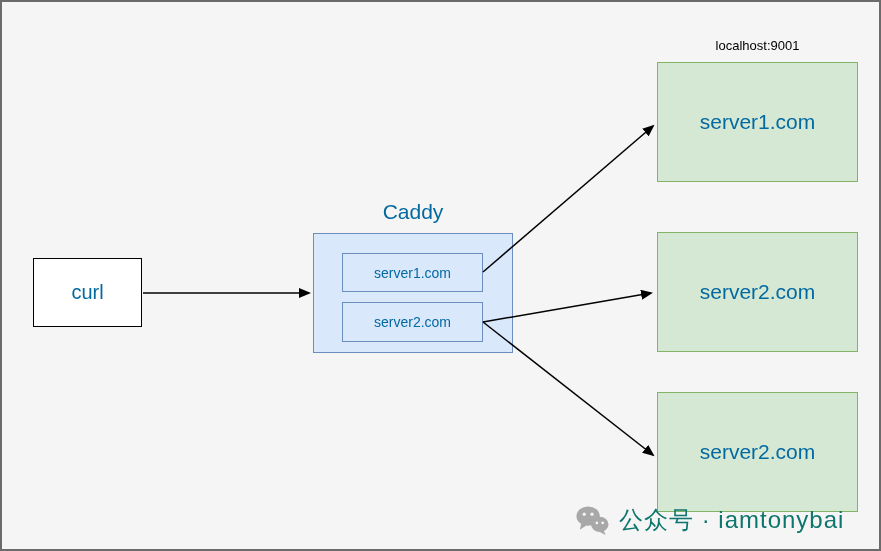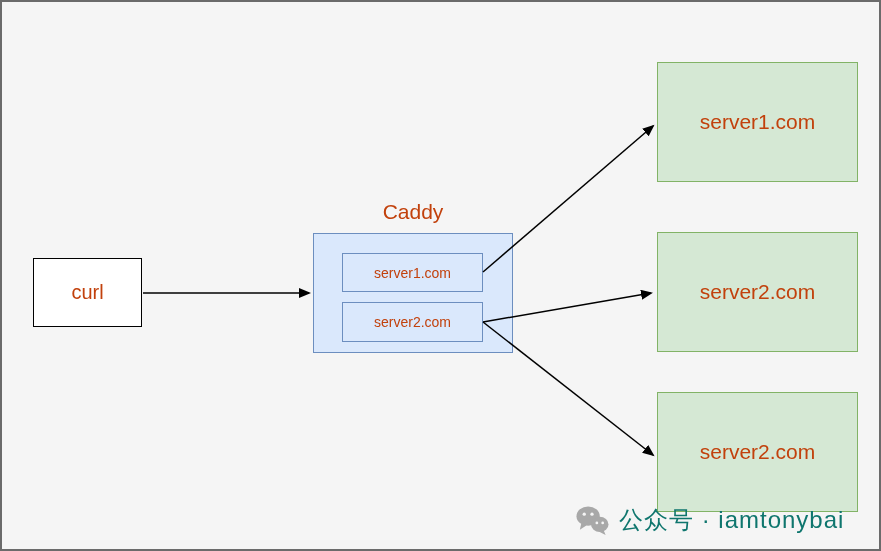--- a/index.html
+++ b/index.html
@@ -9,21 +9,21 @@
     background:#f5f5f5;
     border:2px solid #6b6b6b;
     box-sizing:border-box;
     font-family:"Liberation Sans", sans-serif;
     overflow:hidden;
   }
   .node {
     position:absolute;
     display:flex; align-items:center; justify-content:center;
     box-sizing:border-box;
-    color:#c2410c;
+    color:#0369a1;
     text-align:center;
   }
   .curl-node {
     left:31px; top:256px; width:109px; height:69px;
     background:#ffffff; border:1.5px solid #000000;
     font-size:20px;
   }
   .caddy-title {
     left:311px; top:197px; width:200px; height:26px;
     font-size:21px;
@@ -86,20 +86,21 @@
     <span>curl</span>
   </div>
   <div class="node caddy-box"></div>
   <div class="node route-box route-1">
     <span>server1.com</span>
   </div>
   <div class="node route-box route-2">
     <span>server2.com</span>
   </div>
 
+  <div class="backend-address address-1">localhost:9001</div>
   <div class="node backend-box backend-1">
     <span>server1.com</span>
   </div>
 
   <div class="node backend-box backend-2">
     <span>server2.com</span>
   </div>
 
   <div class="node backend-box backend-3">
     <span>server2.com</span>

